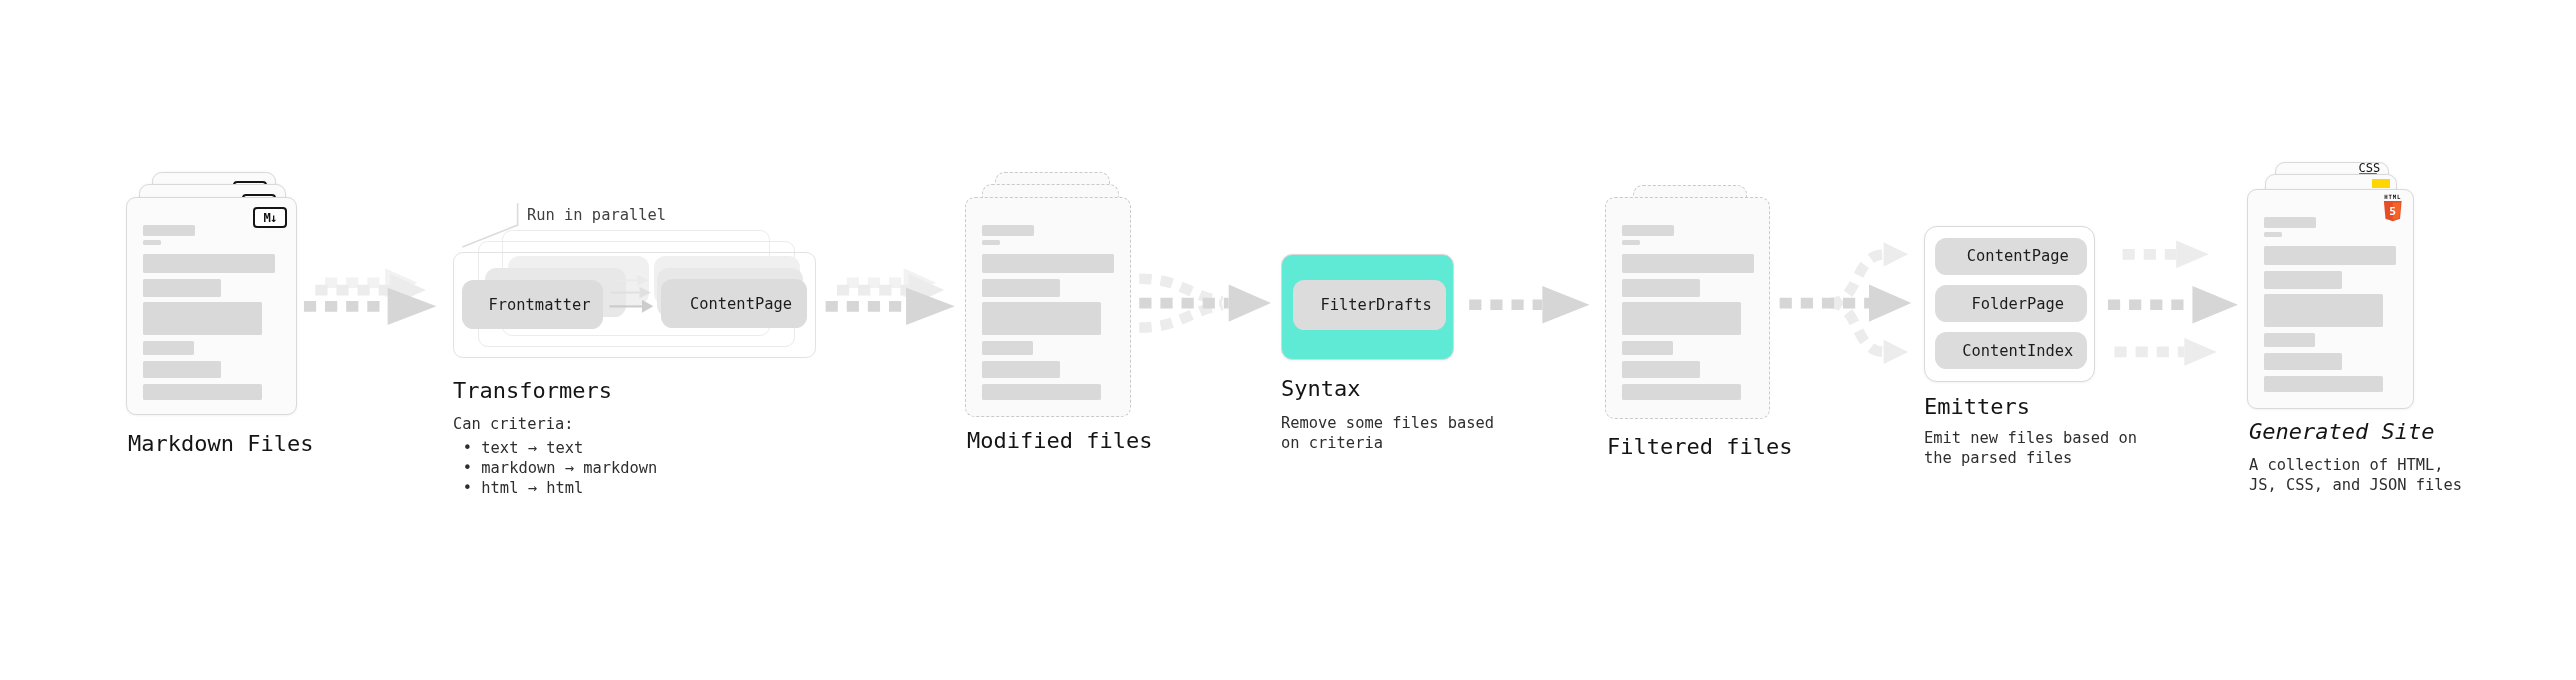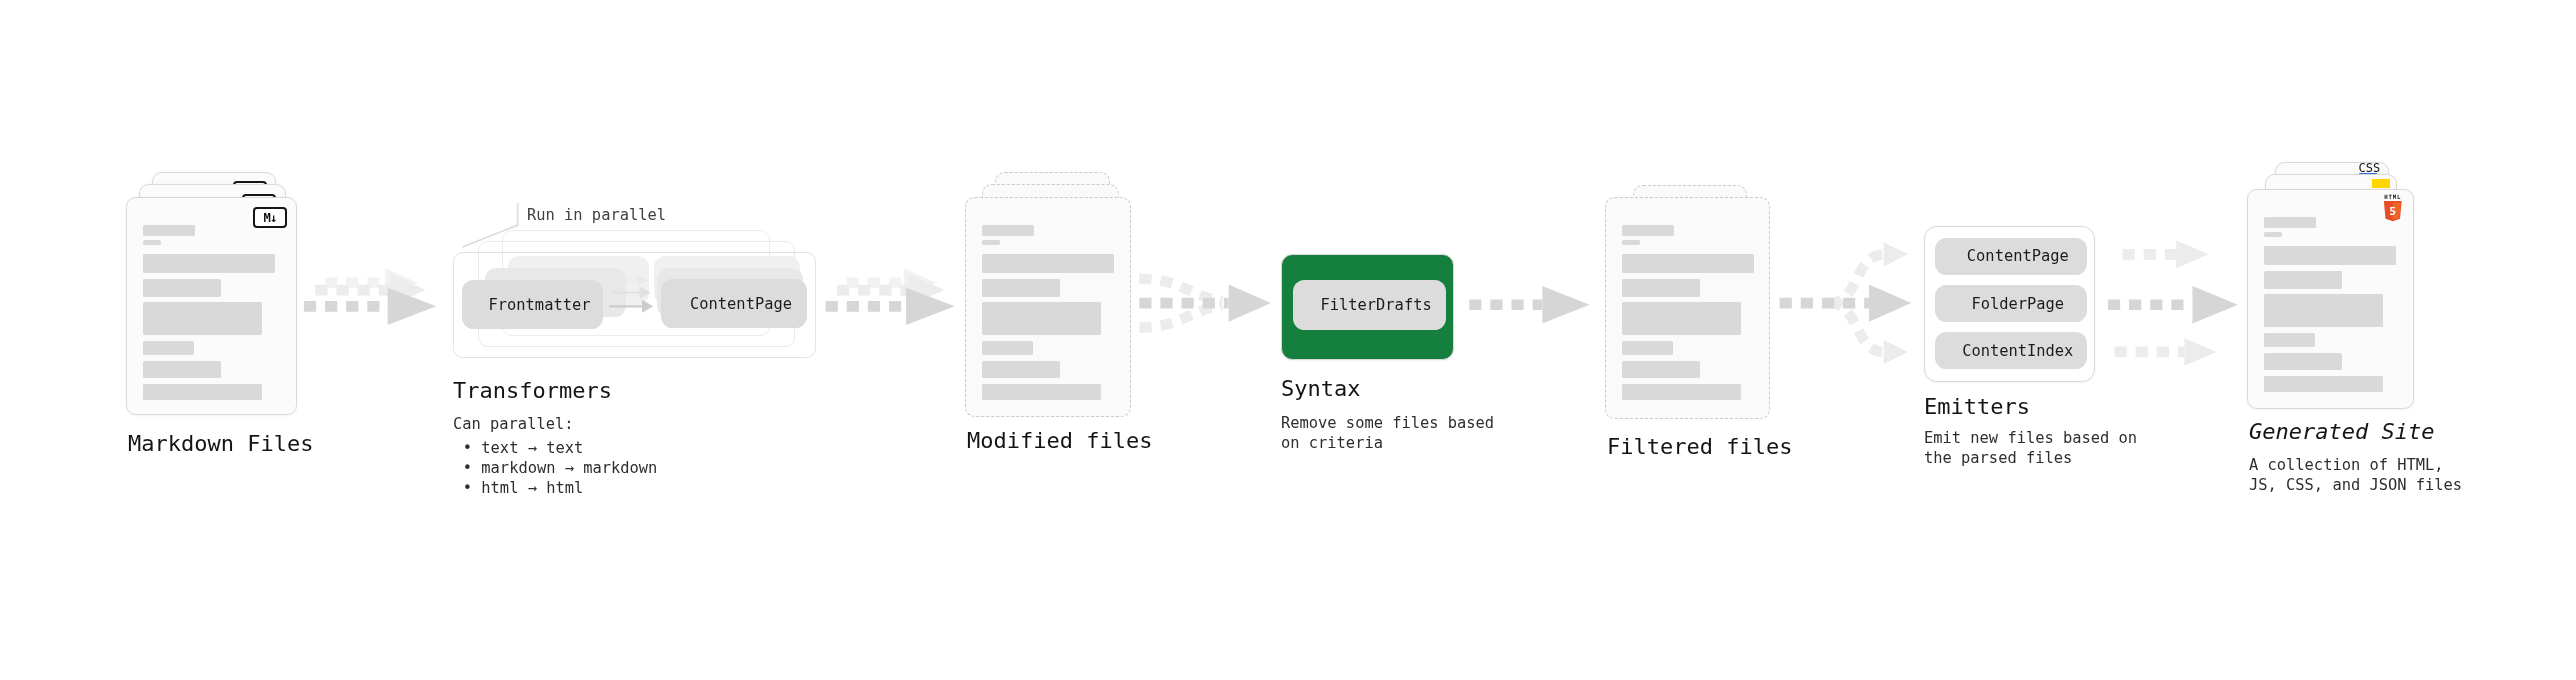--- a/index.html
+++ b/index.html
@@ -70,21 +70,21 @@
   <div class="ghostbox" style="left:478px;top:241px;width:317px;height:106px;border-color:#eaeaea;"></div>
   <div class="ghostbox" style="left:453px;top:252px;width:363px;height:106px;border-color:#e2e2e2;"></div>
   <div class="gpill g3" style="left:508px;top:256px;width:141px;height:49px;"></div>
   <div class="gpill g3" style="left:654px;top:256px;width:146px;height:49px;"></div>
   <div class="gpill g2" style="left:485px;top:268px;width:141px;height:49px;"></div>
   <div class="gpill g2" style="left:657px;top:268px;width:146px;height:49px;"></div>
   <div class="pill" style="left:462px;top:280px;width:141px;height:49px;">Frontmatter</div>
   <div class="pill" style="left:661px;top:279px;width:146px;height:49px;">ContentPage</div>
   <div class="heading" style="left:453px;top:379px;">Transformers</div>
   <div class="sub" style="left:453px;top:414px;">
-    <div>Can parallel:</div>
+    <div>Can criteria:</div>
     <div class="bullets">
       <div>• text → text</div>
       <div>• markdown → markdown</div>
       <div>• html → html</div>
     </div>
   </div>
 
   <div class="card dashed" style="left:995px;top:172px;width:115px;height:203px;"></div>
   <div class="card dashed" style="left:982px;top:184px;width:137px;height:211px;"></div>
   <div class="card dashed" style="left:965px;top:197px;width:166px;height:220px;">
@@ -94,21 +94,21 @@
         <div class="bar" style="width: 132px; height: 18.7px; margin-bottom: 5.7px;"></div>
         <div class="bar" style="width: 78px; height: 18px; margin-bottom: 5.7px;"></div>
         <div class="bar" style="width: 119px; height: 32.5px; margin-bottom: 5.7px;"></div>
         <div class="bar" style="width: 51px; height: 14.6px; margin-bottom: 5.7px;"></div>
         <div class="bar" style="width: 78px; height: 17px; margin-bottom: 6.5px;"></div>
         <div class="bar" style="width: 119px; height: 15.4px; margin-bottom: 0px;"></div>
       </div>
   </div>
   <div class="heading" style="left:967px;top:429px;">Modified files</div>
 
-  <div class="card" style="left:1281px;top:254px;width:173px;height:106px;background:#15803d;border-radius:11.4px;text-align:center;">
+  <div class="card" style="left:1281px;top:254px;width:173px;height:106px;background:#5eead4;border-radius:11.4px;text-align:center;">
     <div class="pill" style="left:10.6px;top:25px;width:153px;height:50px;">FilterDrafts</div>
   </div>
   <div class="heading" style="left:1281px;top:377px;">Syntax</div>
   <div class="sub" style="left:1281px;top:413px;">
     <div>Remove some files based</div>
     <div>on criteria</div>
   </div>
 
   <div class="card dashed" style="left:1633px;top:185px;width:114px;height:203px;"></div>
   <div class="card dashed" style="left:1605px;top:197px;width:165px;height:222px;">

